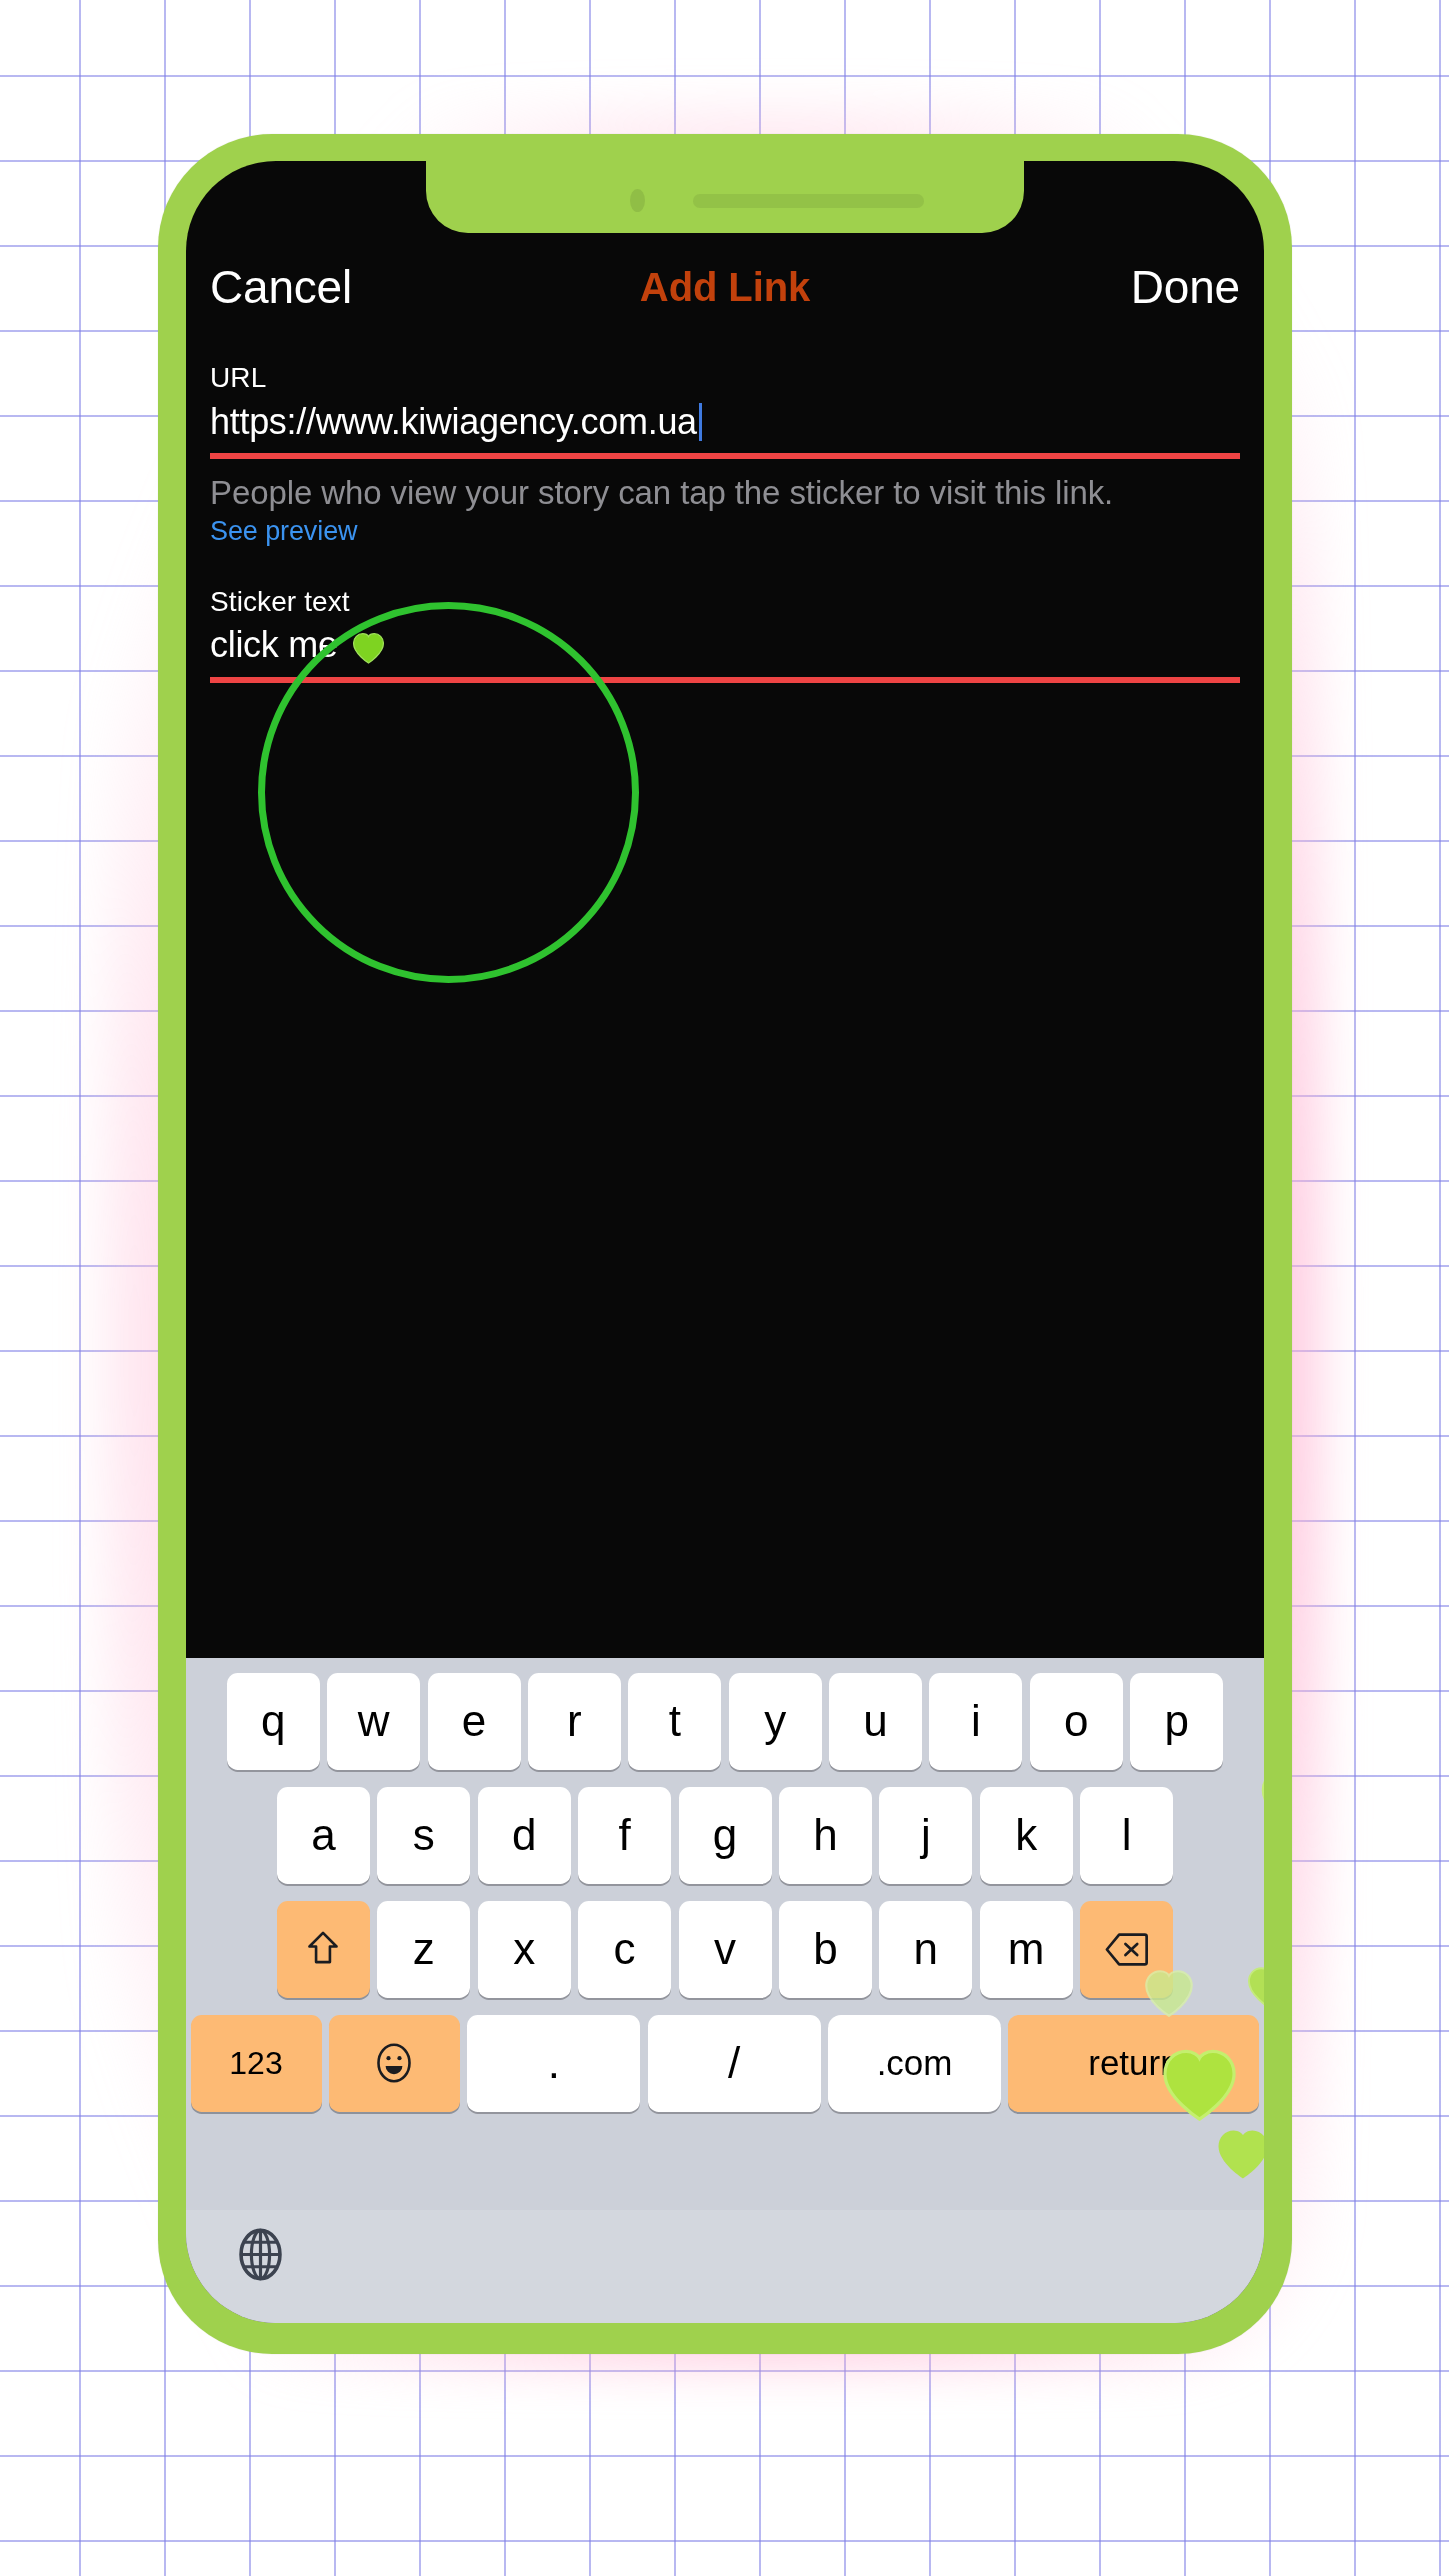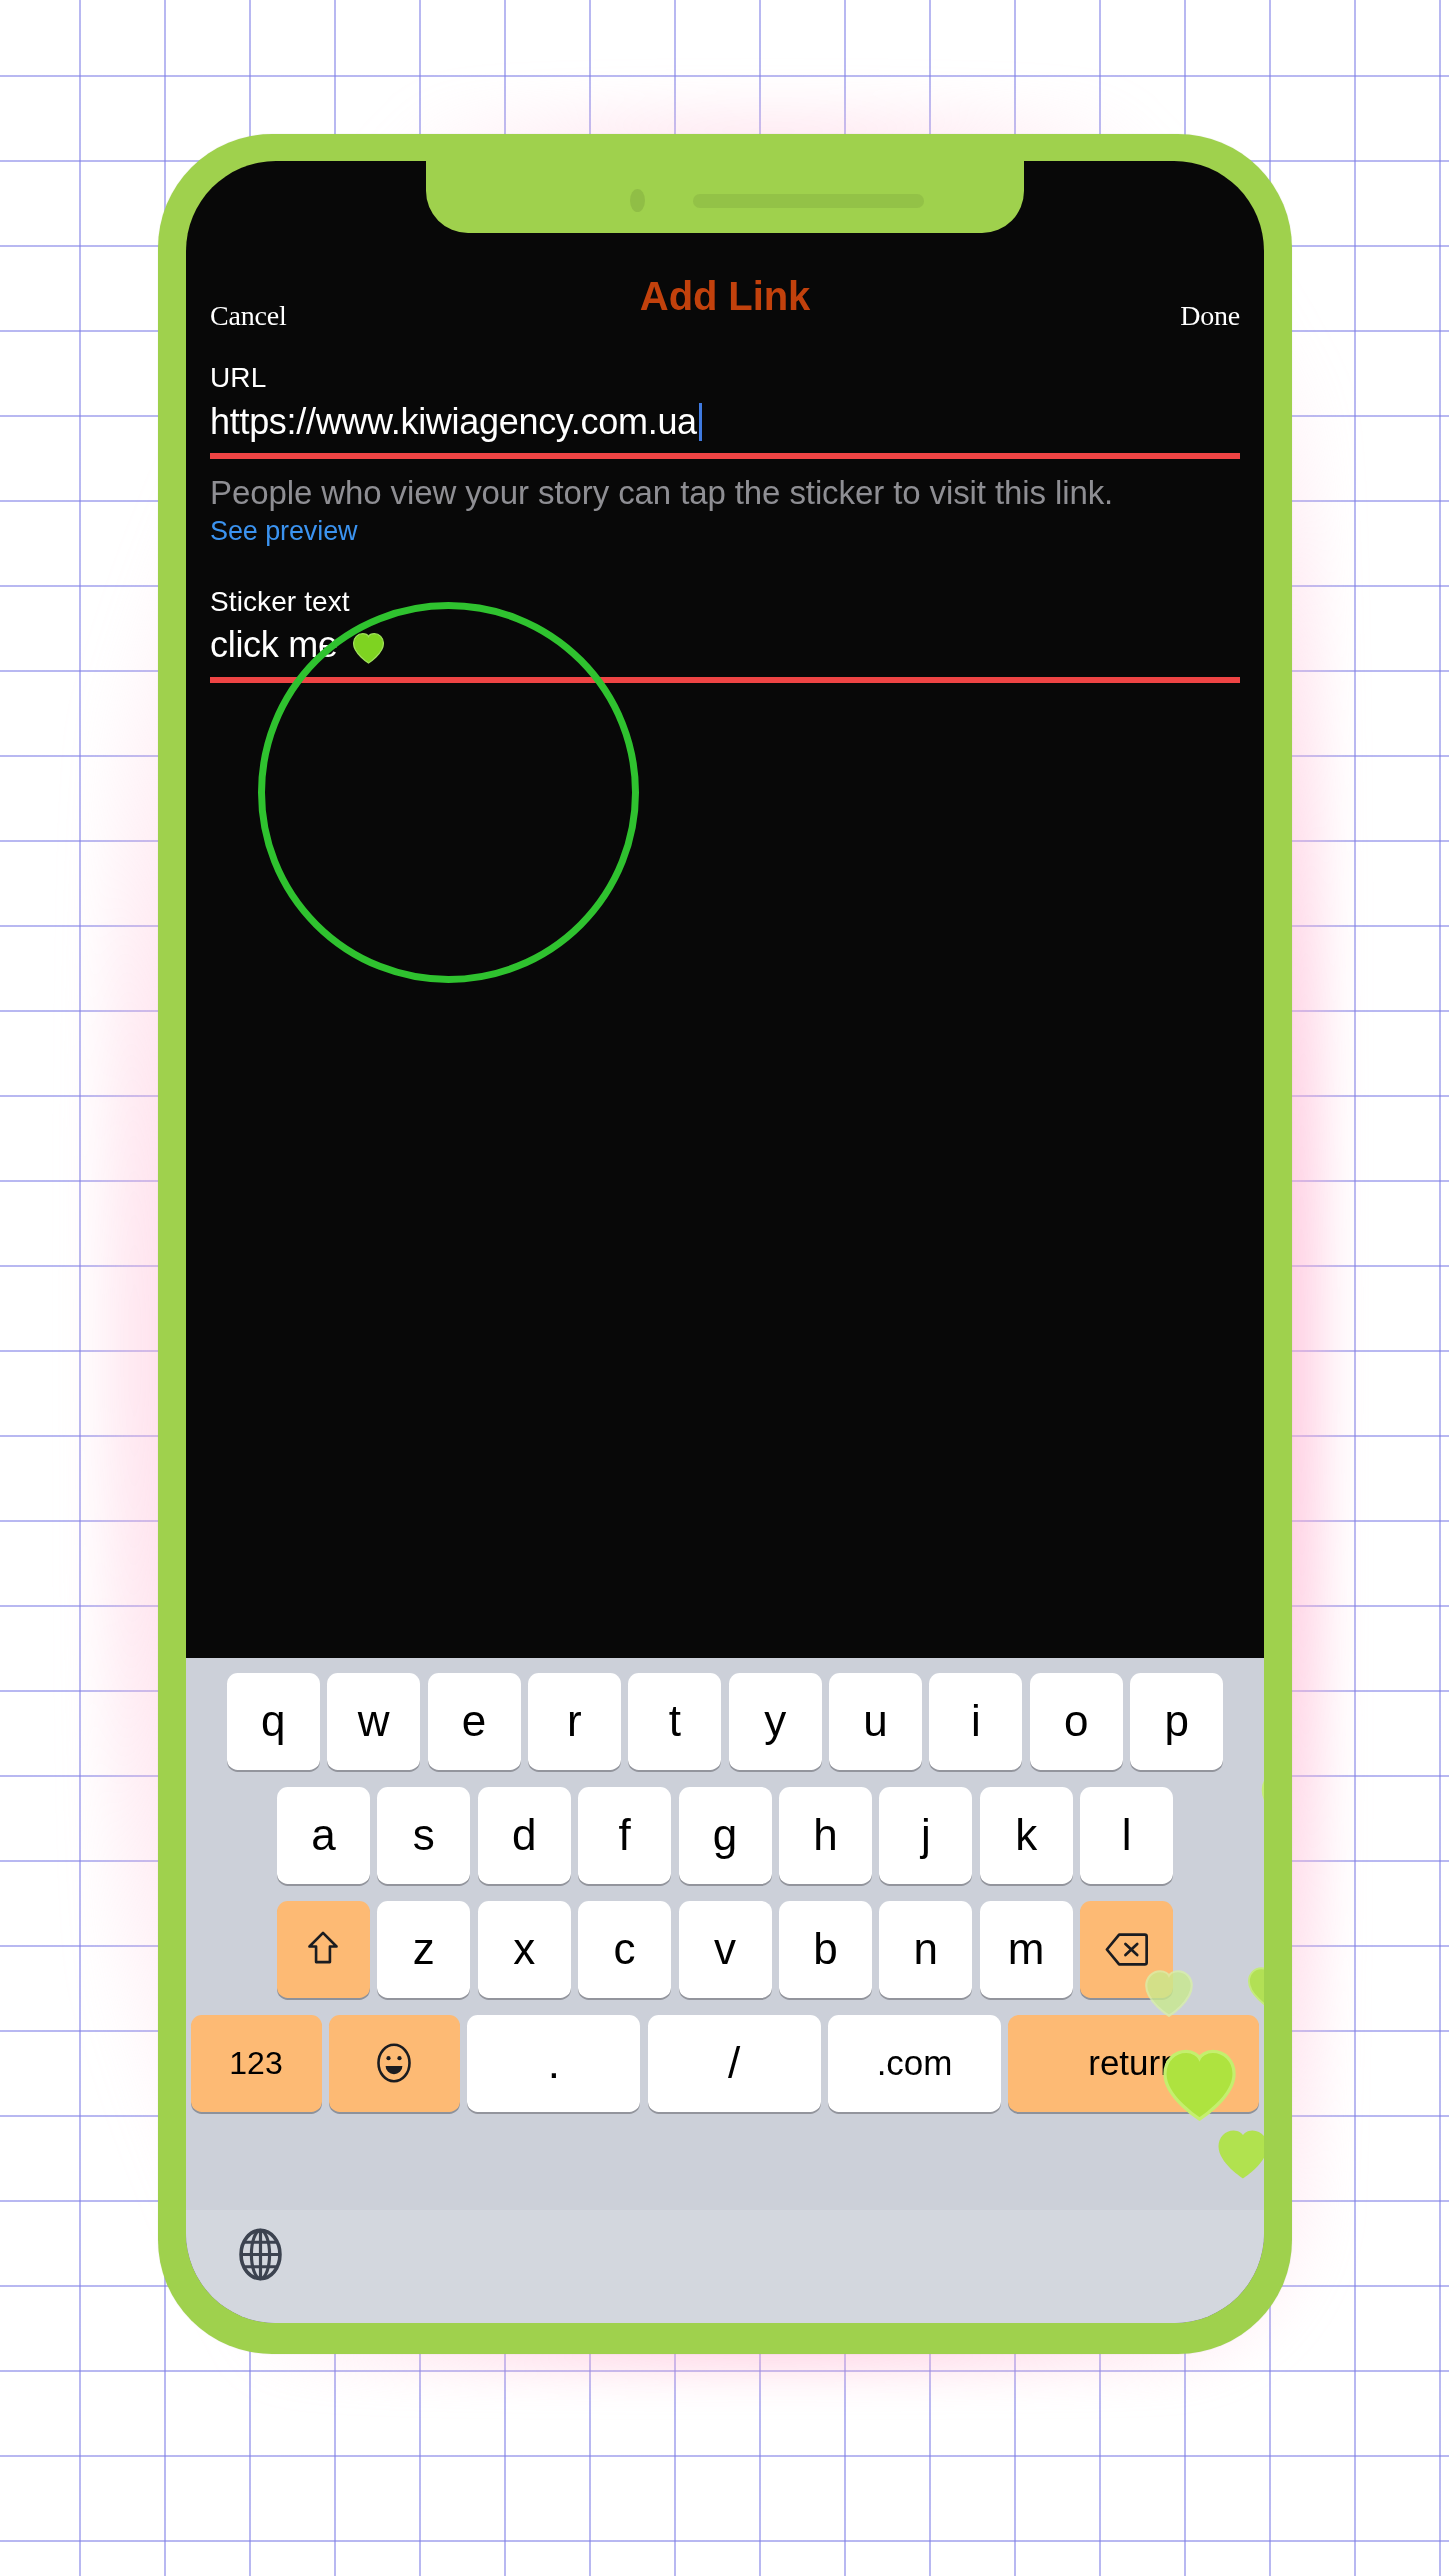--- a/index.html
+++ b/index.html
@@ -66,24 +66,23 @@
   }
 
   
   #navbar{
     position:absolute; left:0; top:99px; width:100%;
     display:flex; align-items:center; justify-content:space-between;
     padding:0 24px;
     z-index:20;
   }
   #navbar .nav-btn{
-    color:#ffffff; font-size:28px; font-weight:400; letter-spacing:-0.2px;
+    color:#ffffff; font-size:46px; font-weight:400; letter-spacing:-0.2px;
     background:none; border:none; cursor:pointer;
-    font-family:Liberation Serif, serif;
-    margin-top:40px;
+    font-family:Liberation Sans, sans-serif;
   }
   #navbar .nav-title{
     color:#c2410c; font-size:40px; font-weight:700; letter-spacing:-0.1px;
     position:absolute; left:50%; transform:translateX(-50%);
     white-space:nowrap;
   }
 
   
   #form{ position:absolute; left:0; top:201px; width:100%; padding:0 24px; z-index:20; }
   .field-label{
@@ -156,21 +155,21 @@
   #krow2 .key{ width:93px; height:97px; }
   #krow3 .key{ width:93px; height:97px; }
   .key.dark{ background:#fdba74; box-shadow:0 2px 0 rgba(125,130,140,.8); }
   .key.wide{ width:137px; }
 
   #krow4 .key{ height:97px; }
   .k123{ width:131px; font-size:32px !important; }
   .kemoji{ width:131px; font-size:38px !important; }
   .kdot{ width:173px; }
   .kslash{ width:173px; }
-  .kcom{ width:173px; font-size:35px !important; }
+  .kcom{ width:173px; font-size:35px !important;border-radius:13px; }
   .kreturn{ width:251px; font-size:35px !important; }
 
   #globe-row{
     position:absolute; left:0; bottom:0; width:100%; height:113px;
     background:#d3d7de;
   }
   #globe-icon{
     position:absolute; left:47px; top:17.4px;
     width:55px; height:55px;
     cursor:pointer;

